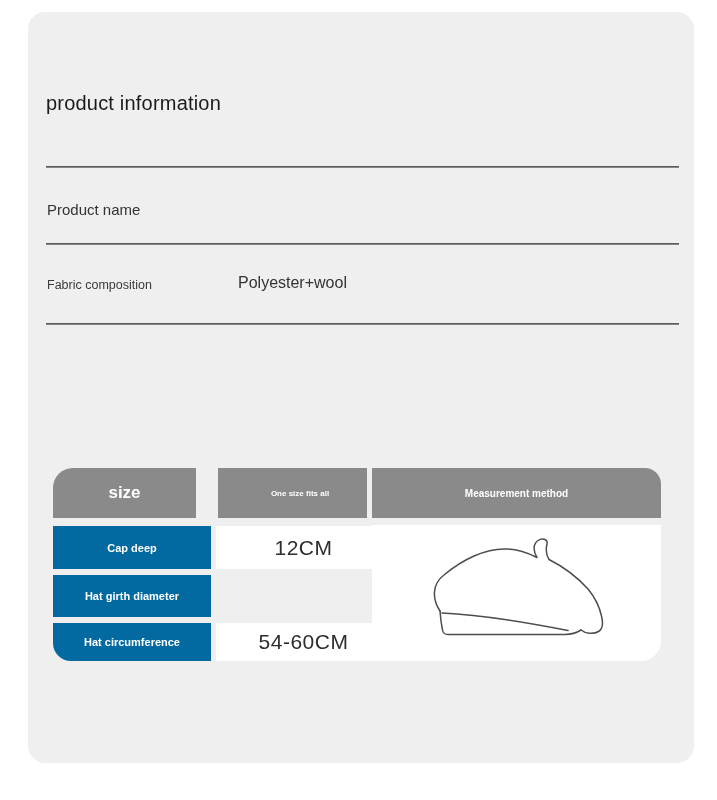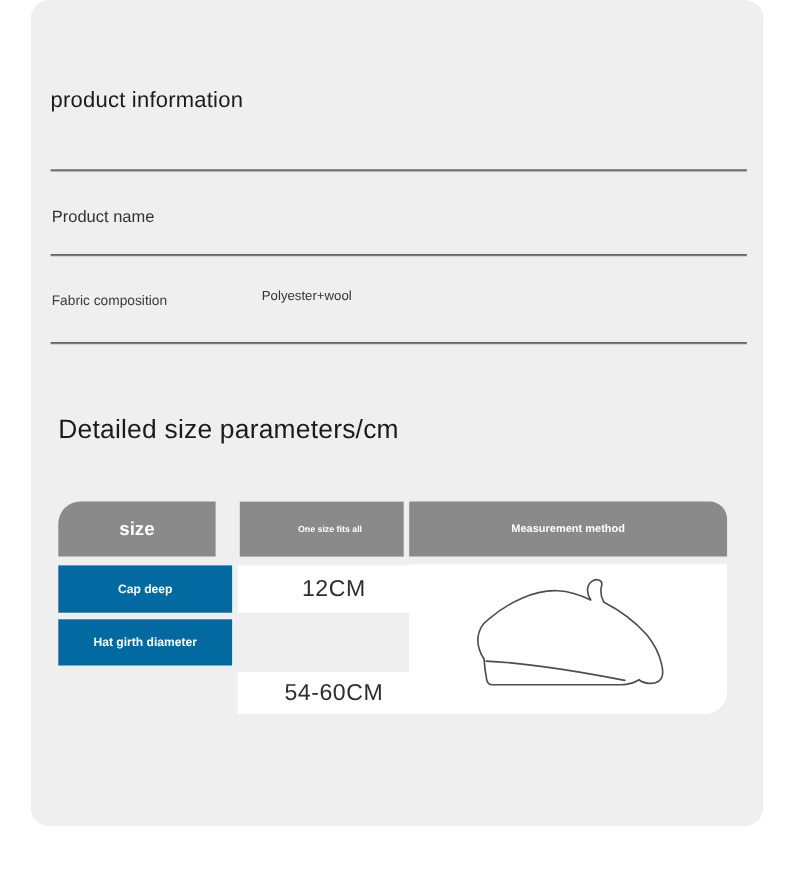--- a/index.html
+++ b/index.html
@@ -7,21 +7,21 @@
   body { font-family: "Liberation Sans", "DejaVu Sans", sans-serif; }
   .page {
     position: relative;
     width: 717px;
     height: 800px;
     background: #ffffff;
     overflow: hidden;
   }
   .card {
     position: absolute;
-    left: 28px; top: 0;
+    left: 28px; top: 12px;
     width: 666px; height: 751px;
     background: #efefef;
     border-radius: 17px;
   }
   .abs { position: absolute; }
 
   .section-title-1 {
     left: 18px; top: 80px;
     font-size: 20px; font-weight: 500;
     color: #1b1b1b; letter-spacing: 0.2px;
@@ -30,21 +30,21 @@
     left: 18px; width: 633px; height: 2px;
     background: linear-gradient(#454545, #9a9a9a);
   }
   .divider-1 { top: 154px; }
   .divider-2 { top: 231px; }
   .divider-3 { top: 311px; }
 
   .field-label-1 { left: 19px; top: 189px; font-size: 15px; color: #333333; }
   .field-value-1 { left: 341px; top: 185px; font-size: 19px; color: #3d3d3d; }
   .field-label-2 { left: 19px; top: 266px; font-size: 12.5px; color: #3a3a3a; }
-  .field-value-2 { left: 210px; top: 262px; font-size: 12px; color: #333333; }
+  .field-value-2 { left: 210px; top: 262px; font-size: 16px; color: #333333; }
 
   .section-title-2 {
     left: 25px; top: 377px;
     font-size: 24px; font-weight: 500;
     color: #1b1b1b; letter-spacing: 0.2px;
   }
 
   .cell {
     display: flex; align-items: center; justify-content: center;
     text-align: center;
@@ -92,31 +92,31 @@
 
     <div class="abs field-label-1">Product name</div>
 
     <div class="abs divider divider-2"></div>
 
     <div class="abs field-label-2">Fabric composition</div>
     <div class="abs field-value-2">Polyester+wool</div>
 
     <div class="abs divider divider-3"></div>
 
-    <div class="abs section-title-2">Detailed size parameters/cm</div>
 
     <div class="abs cell hdr hdr-1">size</div>
     <div class="abs cell hdr hdr-2">One size fits all</div>
     <div class="abs cell hdr hdr-3">Measurement method</div>
 
     <div class="abs cell rowlabel r1">Cap deep</div>
     <div class="abs cell rowvalue r1">12CM</div>
 
     <div class="abs cell rowlabel r2">Hat girth diameter</div>
 
+    <div class="abs cell rowlabel r3">Hat circumference</div>
     <div class="abs cell rowvalue r3">54-60CM</div>
 
     <div class="abs illus-cell">
       <svg width="289" height="136" viewBox="0 0 289 136" fill="none" stroke="#4d4d4d" stroke-width="1.5" stroke-linecap="round" stroke-linejoin="round">
 
         <path d="M 68,86
                  C 60,74 60,59 72,50
                  C 90,35 113,23 135,24
                  C 146,24.5 156,28 165,32.5
                  C 161,26 161,19 166,15.5

